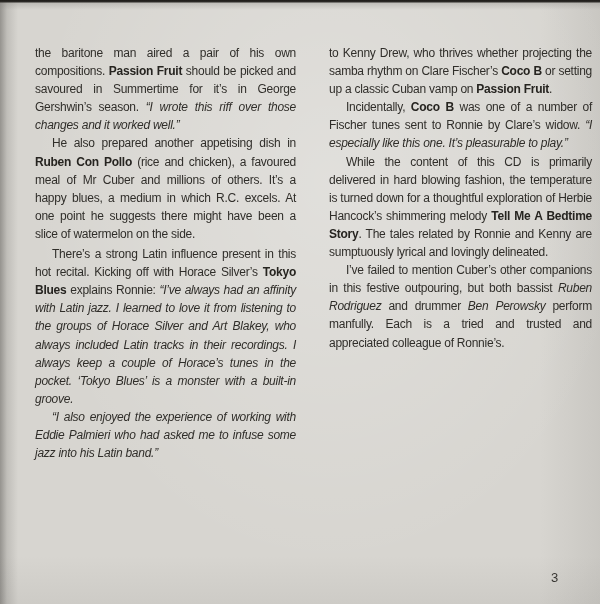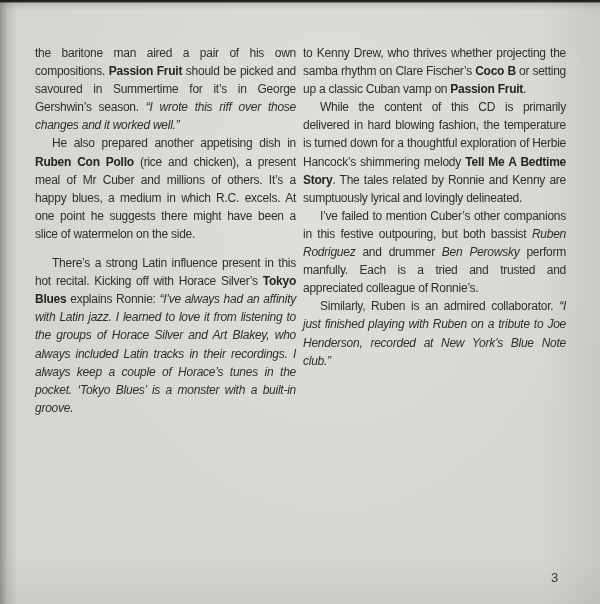--- a/index.html
+++ b/index.html
@@ -24,47 +24,48 @@
   }
   .text-column {
     position: absolute;
     top: 44px;
     text-align: justify;
     font-size: 12px;
     line-height: 18.1px;
     letter-spacing: -0.25px;
   }
   .text-column.left  { left: 35px;  width: 261px; }
-  .text-column.right { left: 303px; width: 263px; }
+  .text-column.right { left: 329px; width: 263px; }
   .text-column p {
     margin: 0;
     padding: 0;
   }
   .text-column p.indent { text-indent: 17px; }
-  .text-column p.gap    { margin-top: 11px; }
+  .text-column p.gap    { margin-top: 2px; }
   .seg-normal { font-style: normal; font-weight: normal; }
   .seg-bold   { font-weight: bold; color: #262420; }
   .seg-italic { font-style: italic; }
   .page-number {
     position: absolute;
     top: 570px;
     left: 551px;
     font-size: 13px;
     color: #3a3834;
   }
 </style>
 </head>
 <body>
 
 <div class="booklet-page">
   <div class="text-column left">
       <p class=""><span class="seg-normal">the baritone man aired a pair of his own compositions. </span><span class="seg-bold">Passion Fruit</span><span class="seg-normal"> should be picked and savoured in Summertime for it’s in George Gershwin’s season. </span><span class="seg-italic">“I wrote this riff over those changes and it worked well.”</span></p>
-      <p class="indent"><span class="seg-normal">He also prepared another appetising dish in </span><span class="seg-bold">Ruben Con Pollo</span><span class="seg-normal"> (rice and chicken), a present meal of Mr Cuber and millions of others. It’s a happy blues, a medium in which R.C. excels. At one point he suggests there might have been a slice of watermelon on the side.</span></p>
+      <p class="indent"><span class="seg-normal">He also prepared another appetising dish in </span><span class="seg-bold">Ruben Con Pollo</span><span class="seg-normal"> (rice and chicken), a favoured meal of Mr Cuber and millions of others. It’s a happy blues, a medium in which R.C. excels. At one point he suggests there might have been a slice of watermelon on the side.</span></p>
       <p class="indent gap"><span class="seg-normal">There’s a strong Latin influence present in this hot recital. Kicking off with Horace Silver’s </span><span class="seg-bold">Tokyo Blues</span><span class="seg-normal"> explains Ronnie: </span><span class="seg-italic">“I’ve always had an affinity with Latin jazz. I learned to love it from listening to the groups of Horace Silver and Art Blakey, who always included Latin tracks in their recordings. I always keep a couple of Horace’s tunes in the pocket. ‘Tokyo Blues’ is a monster with a built-in groove.</span></p>
+      <p class="indent"><span class="seg-italic">“I also enjoyed the experience of working with Eddie Palmieri who had asked me to infuse some jazz into his Latin band.”</span></p>
     </div>
   <div class="text-column right">
       <p class=""><span class="seg-normal">to Kenny Drew, who thrives whether projecting the samba rhythm on Clare Fischer’s </span><span class="seg-bold">Coco B</span><span class="seg-normal"> or setting up a classic Cuban vamp on </span><span class="seg-bold">Passion Fruit</span><span class="seg-normal">.</span></p>
+      <p class="indent"><span class="seg-normal">Incidentally, </span><span class="seg-bold">Coco B</span><span class="seg-normal"> was one of a number of Fischer tunes sent to Ronnie by Clare’s widow. </span><span class="seg-italic">“I especially like this one. It’s pleasurable to play.”</span></p>
       <p class="indent"><span class="seg-normal">While the content of this CD is primarily delivered in hard blowing fashion, the temperature is turned down for a thoughtful exploration of Herbie Hancock’s shimmering melody </span><span class="seg-bold">Tell Me A Bedtime Story</span><span class="seg-normal">. The tales related by Ronnie and Kenny are sumptuously lyrical and lovingly delineated.</span></p>
       <p class="indent"><span class="seg-normal">I’ve failed to mention Cuber’s other companions in this festive outpouring, but both bassist </span><span class="seg-italic">Ruben Rodriguez</span><span class="seg-normal"> and drummer </span><span class="seg-italic">Ben Perowsky</span><span class="seg-normal"> perform manfully. Each is a tried and trusted and appreciated colleague of Ronnie’s.</span></p>
-      <p class="indent"><span class="seg-normal">Similarly, Ruben is an admired collaborator. </span><span class="seg-italic">“I just finished playing with Ruben on a tribute to Joe Henderson, recorded at New York’s Blue Note club.”</span></p>
     </div>
   <div class="page-number">3</div>
 </div>
 
 </body></html>

